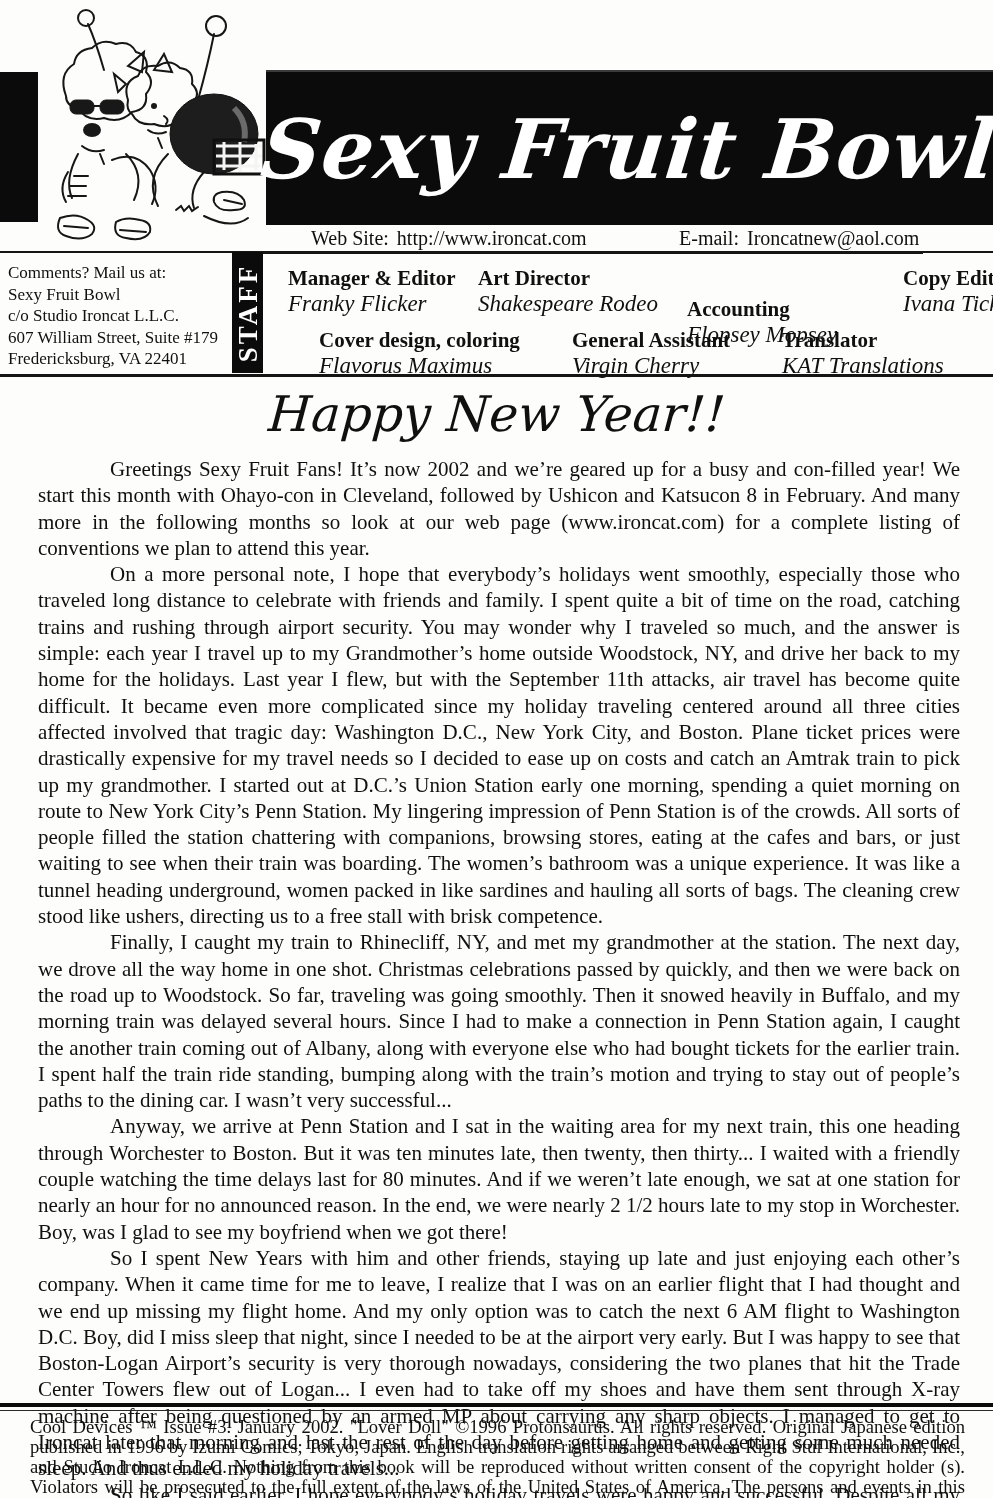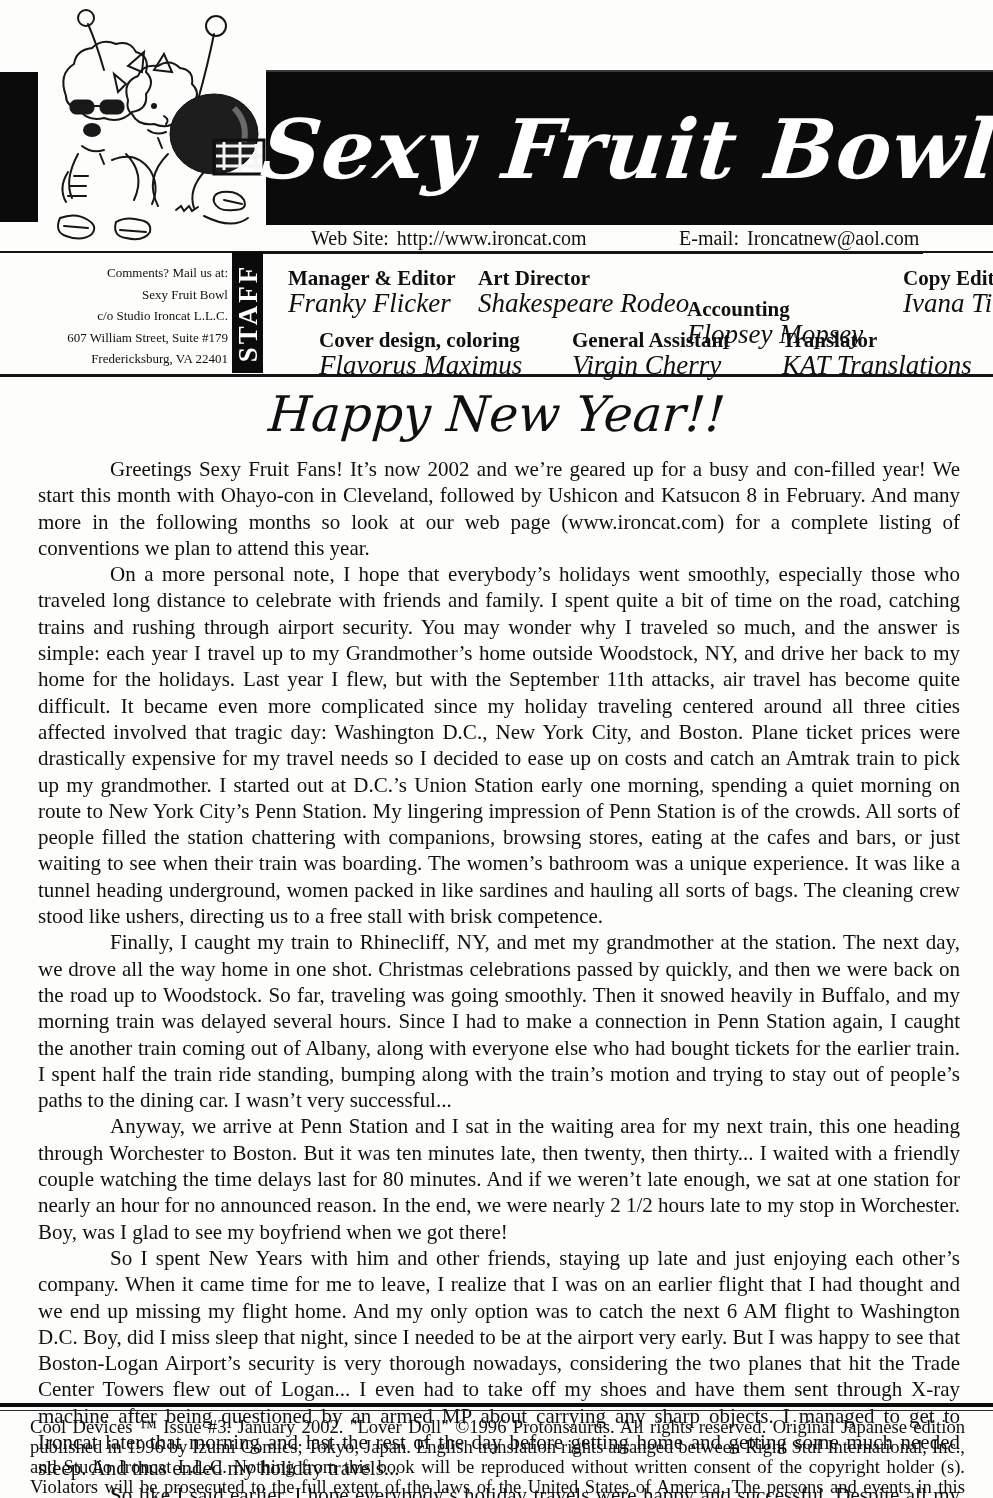--- a/index.html
+++ b/index.html
@@ -33,35 +33,35 @@
   .contact-web { position:absolute; left:45px; top:0; }
   .contact-mail { position:absolute; left:413px; top:0; }
   .contact-row .lbl { margin-right:8px; }
 
   .hr1 { left:0; top:251px; width:993px; height:2px; background:#151515; }
   .hr2 { left:0; top:374px; width:993px; height:3px; background:#151515; }
 
   
   .mailing {
     left:8px; top:262px; width:220px; height:110px;
-    text-align:right; font-size:13px; line-height:21.5px;
+    text-align:left; font-size:17px; line-height:21.5px;
   }
 
   
   .staff-bar { left:232px; top:252px; width:31px; height:121px; background:#0b0b0b; }
   .staff-bar span {
     position:absolute; left:50%; top:50%;
     transform:translate(-50%,-50%) rotate(-90deg);
     color:#fff; font-weight:bold; font-size:27px; letter-spacing:3px;
     font-family:"Liberation Serif", serif; white-space:nowrap;
   }
   .staff-box { left:263px; top:252px; width:660px; height:122px; border-top:2px solid #151515; }
   .staff-entry { position:absolute; white-space:nowrap; }
   .staff-entry .role { font-weight:bold; font-size:21px; line-height:25px; }
-  .staff-entry .name { font-style:italic; font-size:27px; line-height:25px; }
+  .staff-entry .name { font-style:italic; font-size:23px; line-height:25px; }
   .se-1 { left:25px;  top:12px; }
   .se-2 { left:215px; top:12px; }
   .se-3 { left:424px; top:12px;margin-top:31px; }
   .se-4 { left:592px; top:12px;margin-left:48px; }
   .se-5 { left:56px;  top:74px; }
   .se-6 { left:309px; top:74px; }
   .se-7 { left:519px; top:74px; }
 
   
   .letter-heading {

